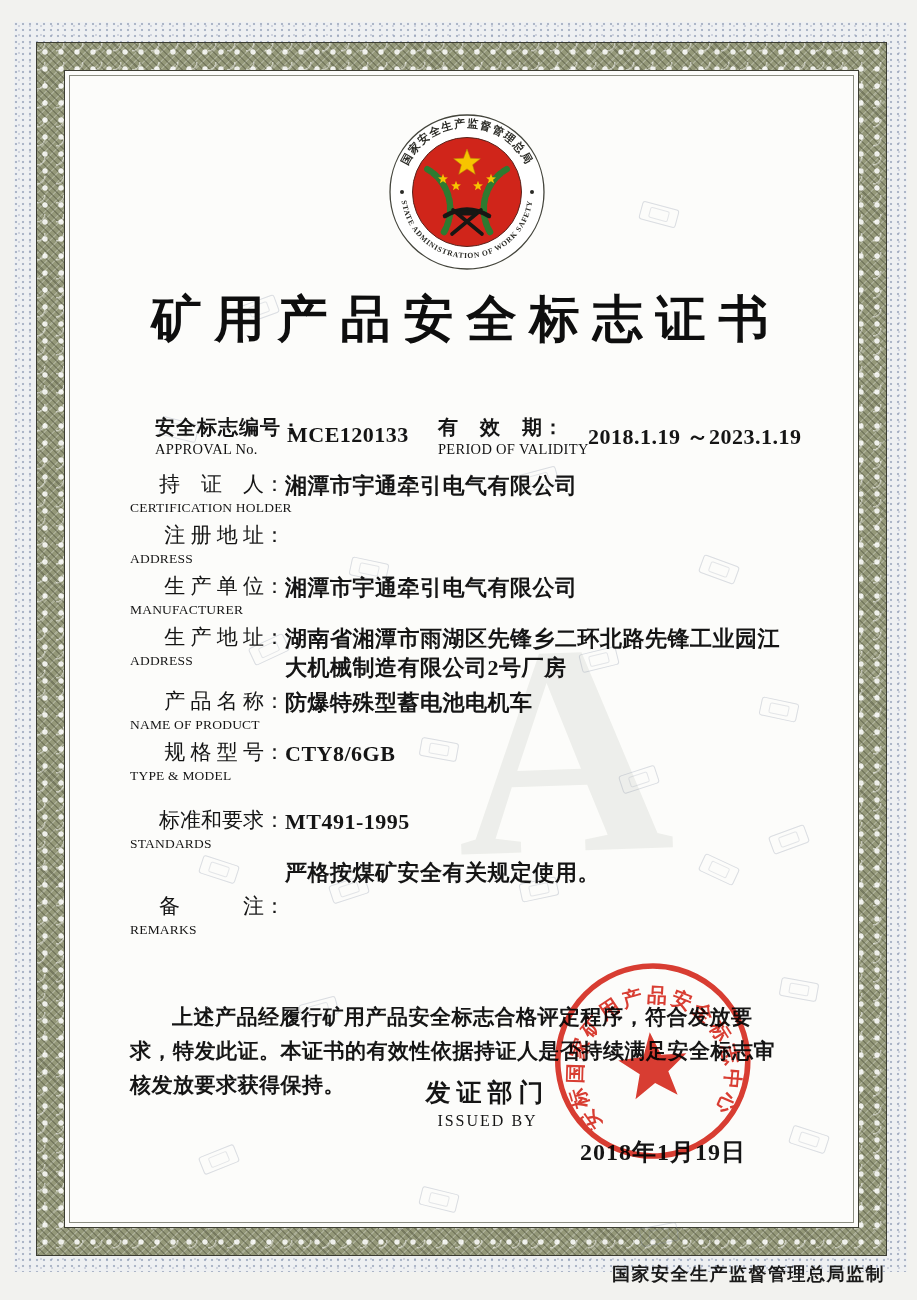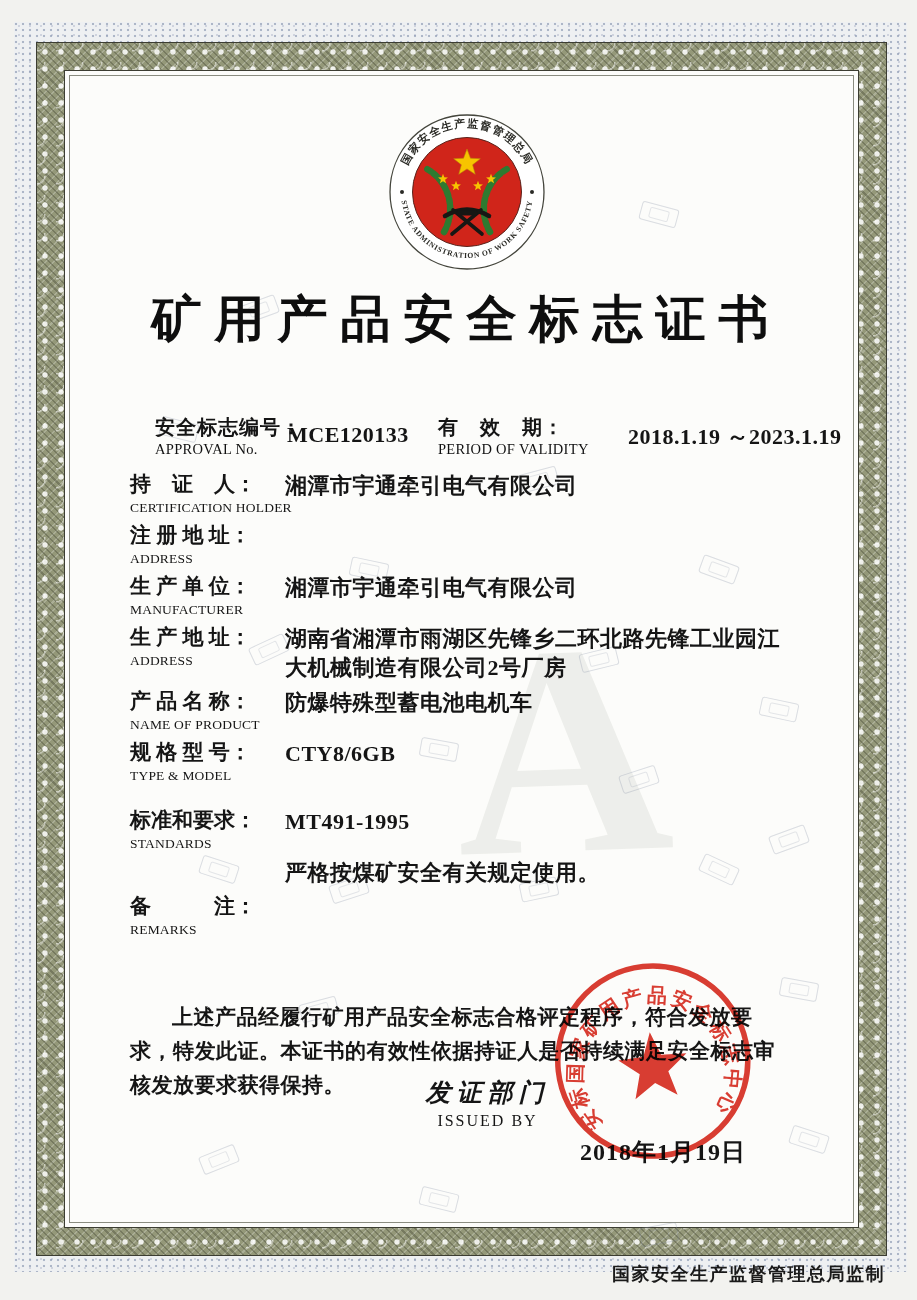--- a/index.html
+++ b/index.html
@@ -61,37 +61,37 @@
     position:absolute;left:70px;right:67px;top:358px;text-align:center;
     font-size:23.5px;font-weight:700;letter-spacing:.2px;color:#111;
   }
   .meta-row{position:absolute;left:155px;top:414px;width:660px;}
   .meta-left{position:absolute;left:0;top:0;}
   .meta-right{position:absolute;left:283px;top:0;}
   .zh-label{font-size:20px;font-weight:700;letter-spacing:1px;}
   .en-label{font-size:14.5px;letter-spacing:.3px;color:#111;}
   .meta-val{font-size:22px;font-weight:600;letter-spacing:.5px;text-align:right;}
   .approval-no{position:absolute;left:132px;top:8px;white-space:nowrap;}
-  .validity-val{position:absolute;left:150px;top:8px;white-space:nowrap;margin-left:40px;}
+  .validity-val{position:absolute;left:150px;top:8px;white-space:nowrap;}
   .fields{position:absolute;left:130px;top:470px;width:668px;}
   .field{display:grid;grid-template-columns:155px 1fr;margin-bottom:5px;}
   .field.gap-before{margin-top:22px;}
   .field .lab{grid-column:1;}
-  .field .lab .zh{font-size:21px;font-weight:700;white-space:nowrap;}
+  .field .lab .zh{font-size:21px;font-weight:400;white-space:nowrap;text-align:right;}
   .field .lab .en{font-size:13.5px;letter-spacing:.2px;margin-top:2px;white-space:nowrap;}
   .field .val{
     grid-column:2;font-size:22px;font-weight:600;line-height:29px;
     letter-spacing:.5px;padding-top:1px;
   }
   .declaration{
     position:absolute;left:130px;top:1000px;width:662px;
     font-size:21px;font-weight:600;line-height:34px;text-indent:2em;letter-spacing:.5px;
   }
   .issued{position:absolute;left:380px;top:1076px;width:215px;text-align:center;}
-  .issued .zh{font-size:25px;font-weight:700;letter-spacing:6px;font-style:italic;}
+  .issued .zh{font-size:25px;font-weight:700;letter-spacing:6px;}
   .issued .en{font-size:16px;letter-spacing:2px;margin-top:3px;}
   .issue-date{
     position:absolute;left:580px;top:1136px;font-size:24px;font-weight:600;letter-spacing:1px;
   }
   .stamp{position:absolute;left:548px;top:956px;z-index:6;opacity:.9;mix-blend-mode:multiply;transform:rotate(-6deg);}
   .footer-note{
     position:absolute;right:32px;top:1262px;z-index:4;
     font-size:18px;font-weight:700;letter-spacing:1.5px;color:#1a1a1a;
   }
 </style>

